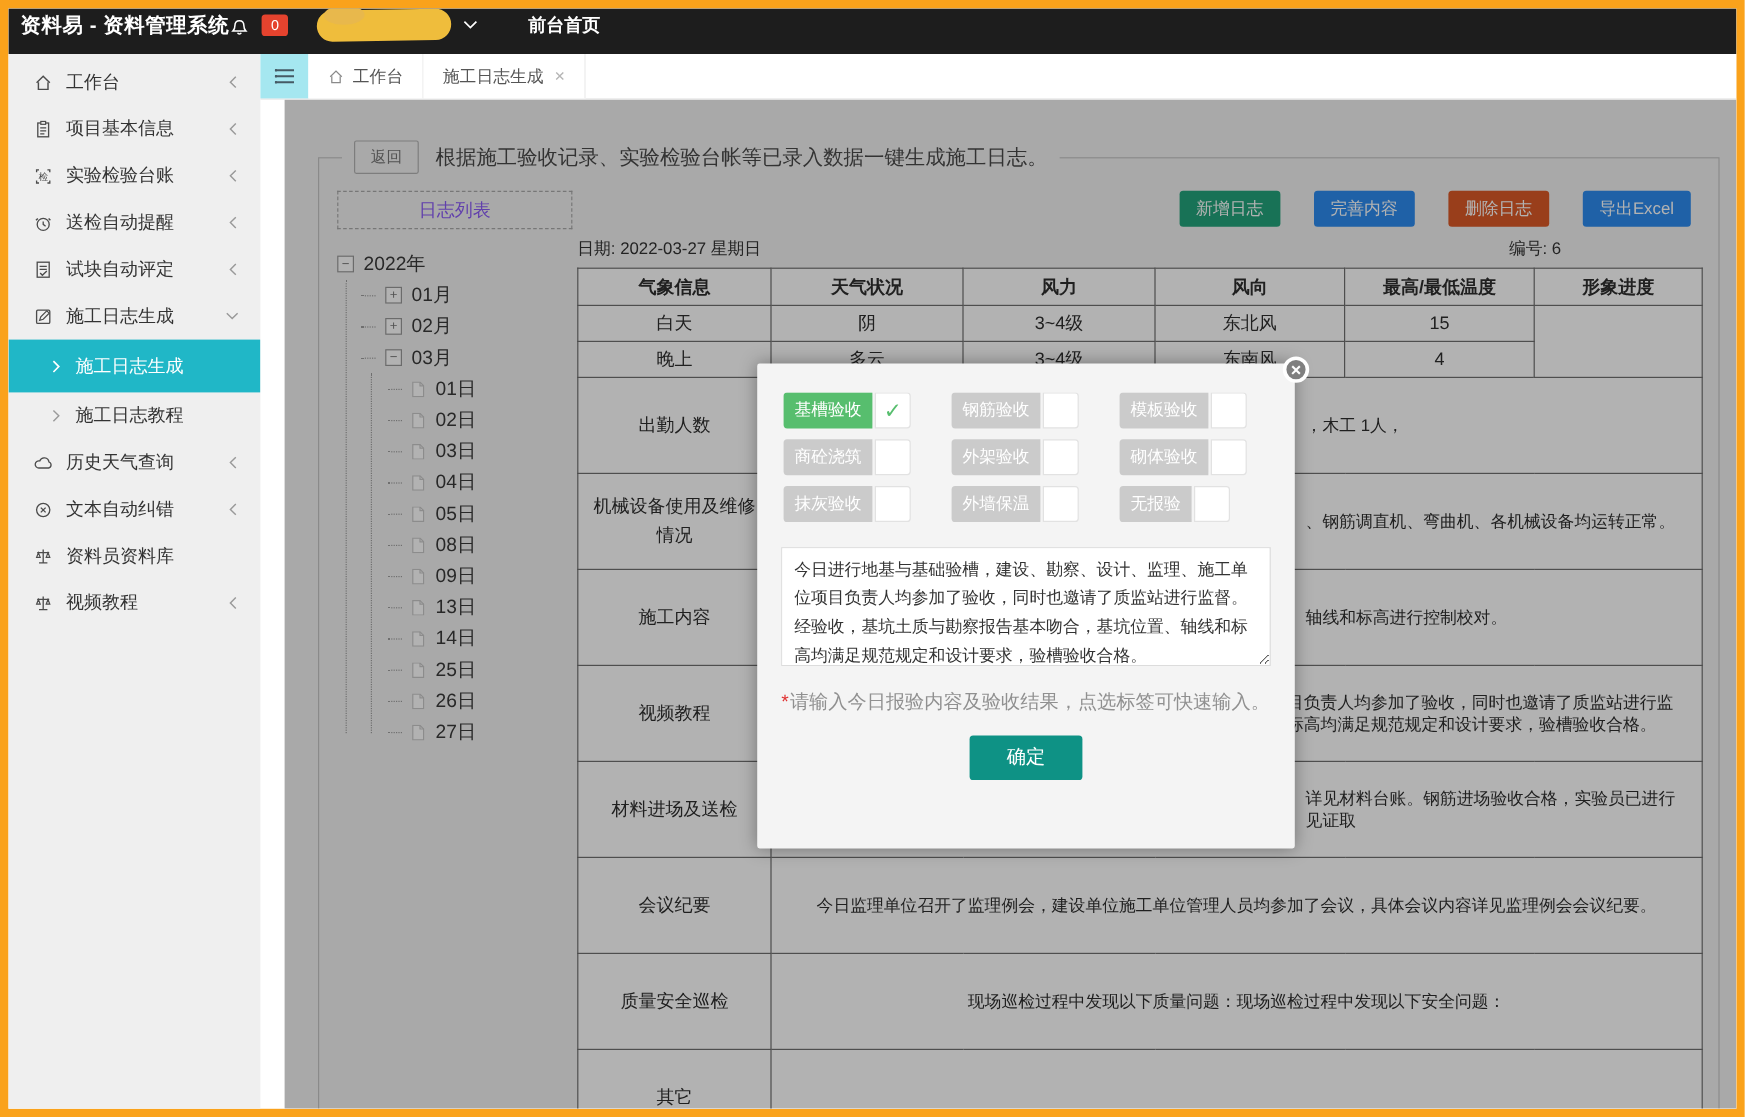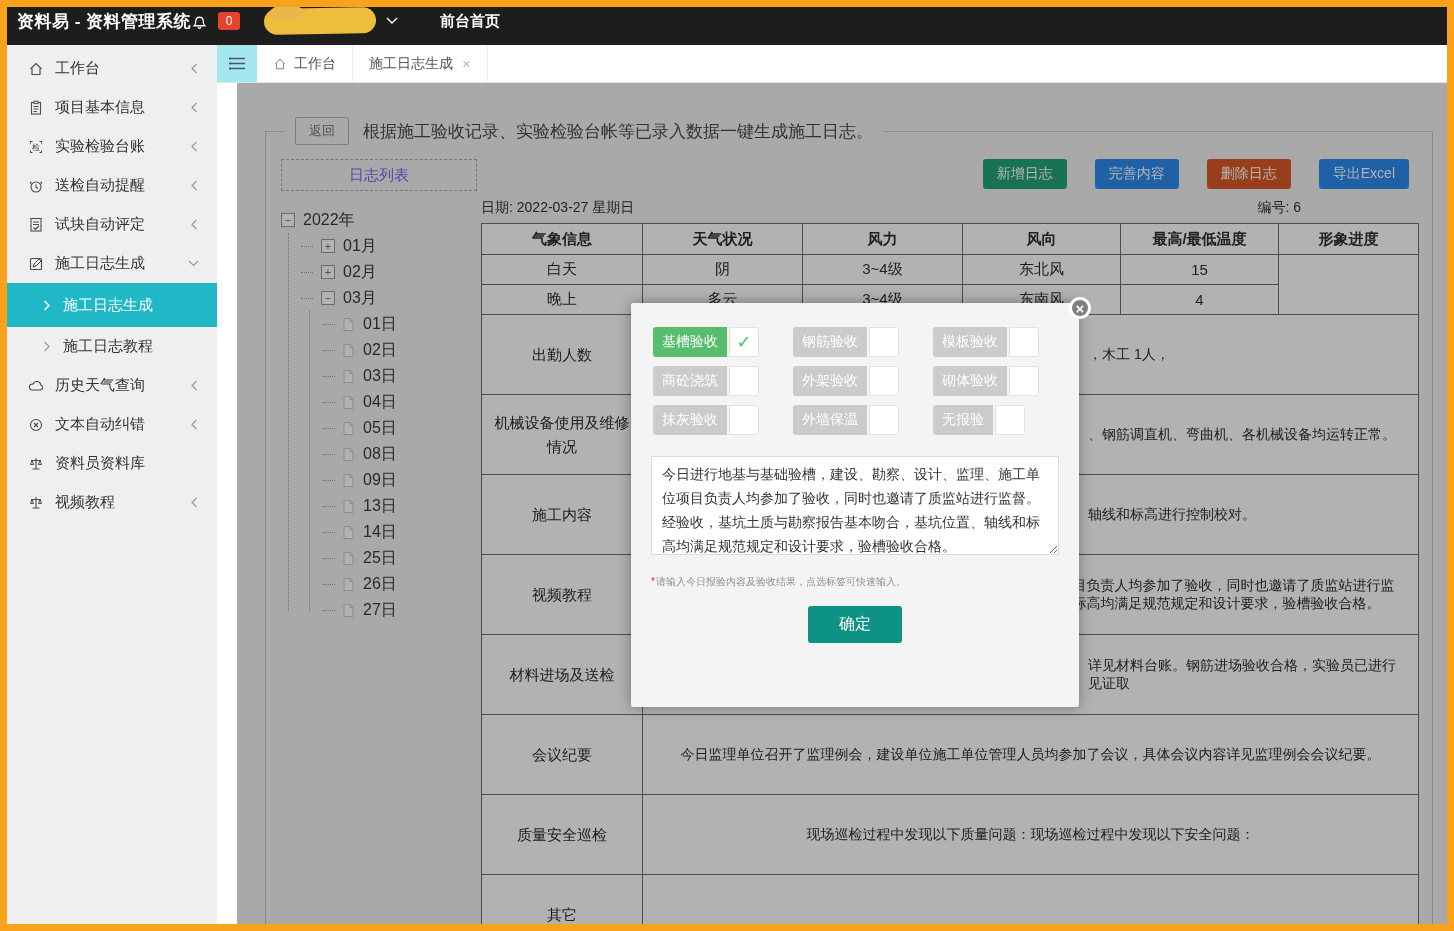--- a/index.html
+++ b/index.html
@@ -113,21 +113,21 @@
   .tag { display:flex; align-items:stretch; height:30px; cursor:pointer; }
   .tag-label { background:#CBCBCB; color:#fff; font-size:14px; padding:0 9px; display:flex;
                align-items:center; border-radius:3px 0 0 3px; white-space:nowrap; }
   .tag-label.active { background:#57BE6E; }
   .tag-box { width:30px; background:#fff; border:1px solid #e2e2e2; margin-left:2px;
              border-radius:0 3px 3px 0; display:flex; align-items:center; justify-content:center; }
   .check { color:#57BE6E; font-size:18px; font-weight:bold; }
   .report-text { display:block; width:100%; height:99px; margin-top:21px; border:1px solid #DCDCDC;
                  background:#fff; resize:vertical; font-size:14px; line-height:24px; color:#333;
                  padding:5px 10px; font-family:"Liberation Sans","DejaVu Sans",sans-serif; outline:none; }
-  .hint { margin-top:20px; font-size:10px; color:#909090; }
+  .hint { margin-top:20px; font-size:16px; color:#909090; }
   .star { color:#E03131; margin-right:1px; }
   .confirm { display:block; margin:17px auto 0; background:#0E9285; color:#fff; border:none;
              border-radius:3px; font-size:16px; padding:8px 31px; cursor:pointer;
              font-family:Liberation Mono, monospace; }
 </style>
 </head>
 <body>
 
 <div class="frame">
 

